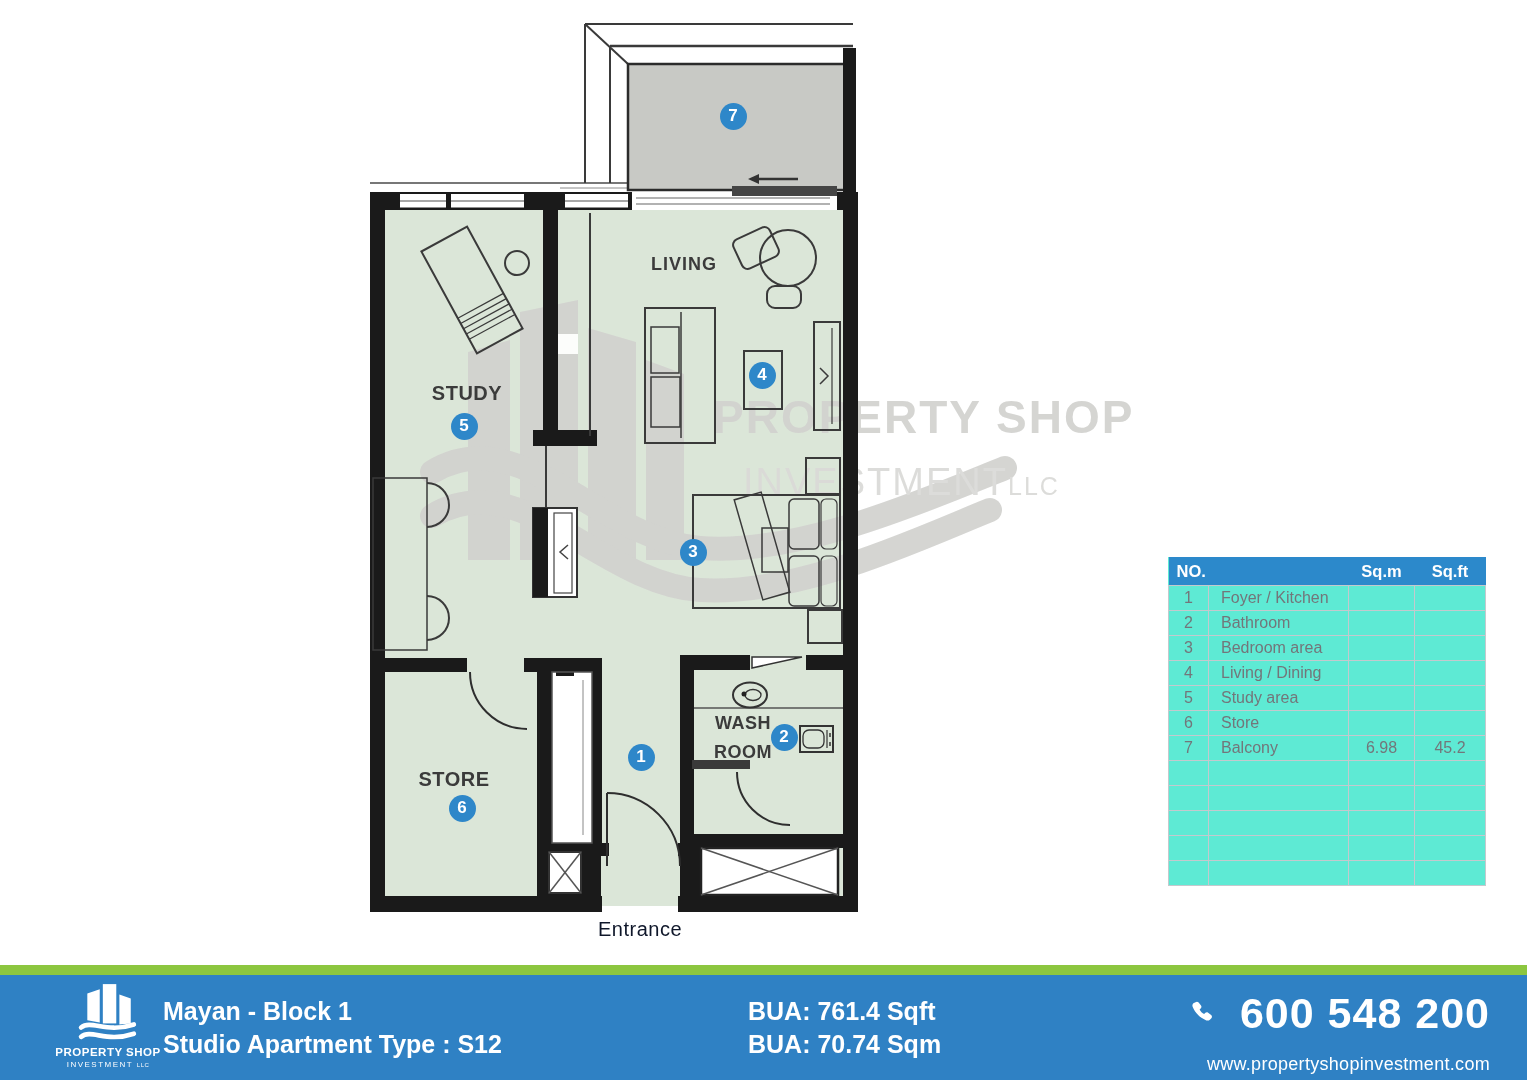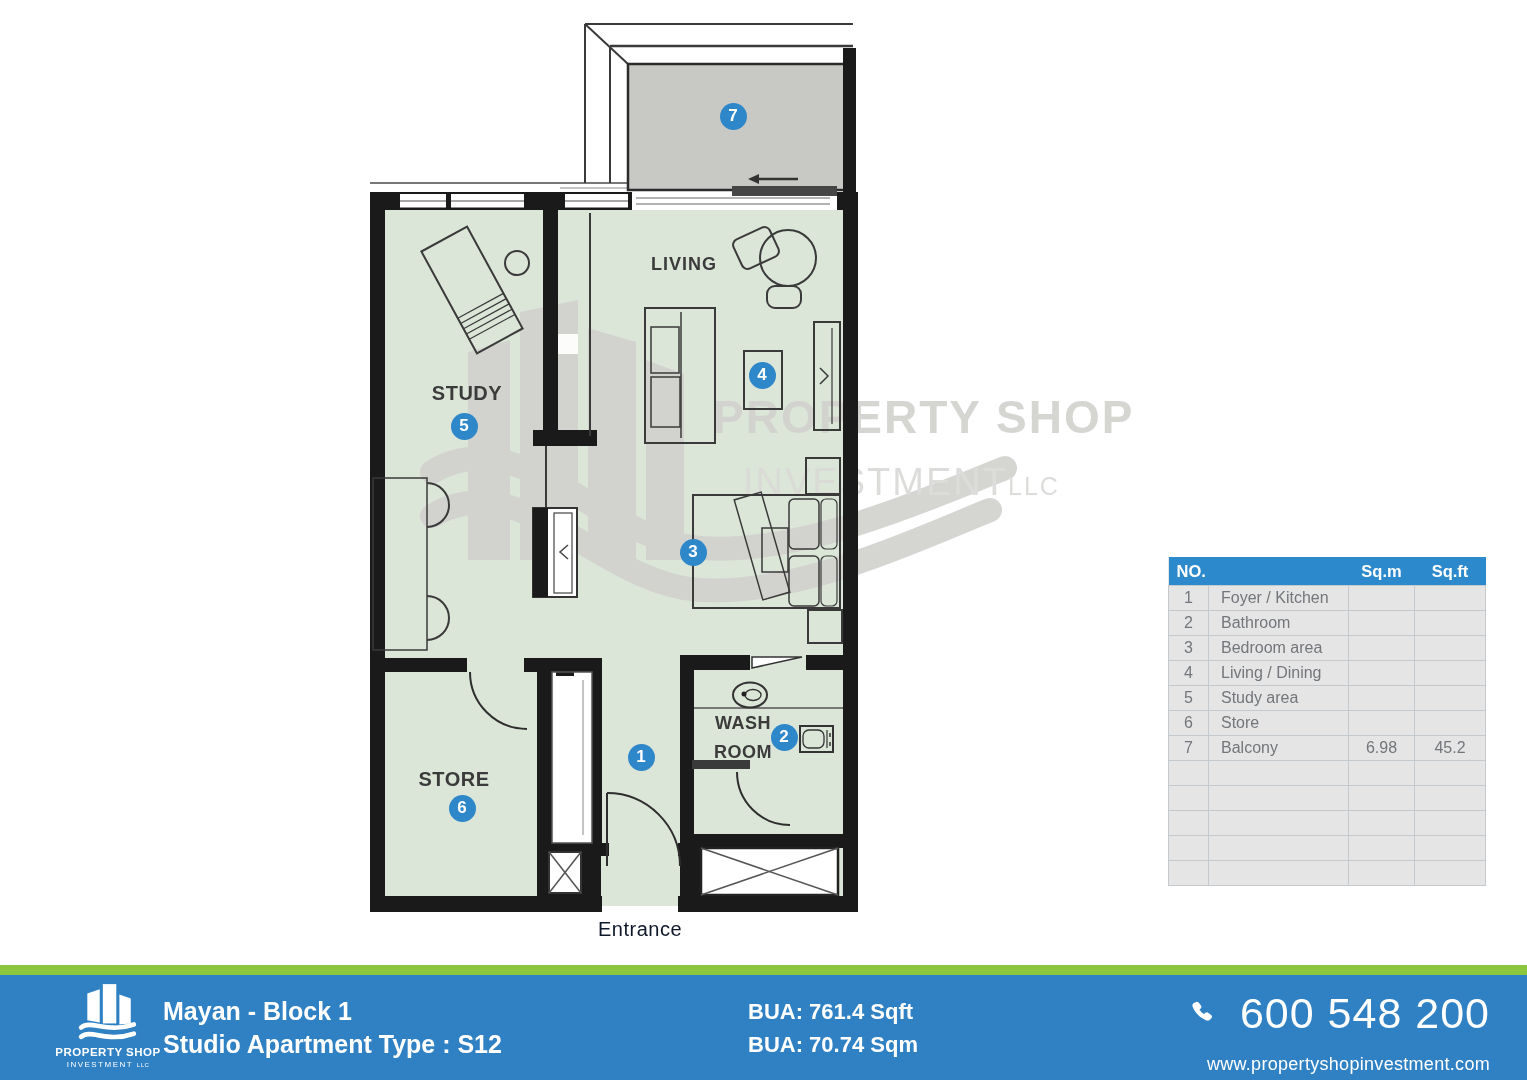--- a/index.html
+++ b/index.html
@@ -12,42 +12,42 @@
   .lbl-study{left:427px;top:382px;width:80px;font-size:20px;letter-spacing:0.5px;}
   .lbl-store{left:414px;top:768px;width:80px;font-size:20px;letter-spacing:0.5px;}
   .lbl-wash{left:699px;top:709px;width:88px;font-size:18px;line-height:29px;letter-spacing:0.5px;}
   .lbl-entrance{left:570px;top:918px;width:140px;font-size:20px;font-weight:400;color:#0f172a;
                 letter-spacing:0.5px;}
   .marker{position:absolute;z-index:5;width:27px;height:27px;border-radius:50%;
           background:var(--marker-blue,#2e87c9);color:#fff;font-weight:bold;font-size:17px;
           display:flex;align-items:center;justify-content:center;}
   
   .area-table{position:absolute;left:1168px;top:557px;z-index:6;border-collapse:collapse;
-              table-layout:fixed;width:317px;font-size:16px;color:#73767a;background:#e5e5e5;}
+              table-layout:fixed;width:317px;font-size:16px;color:#73767a;background:#5eead4;}
   .area-table th{background:var(--header-blue,#2c89cb);color:#fff;font-size:16.5px;height:26px;
                  font-weight:bold;border:none;}
   .area-table th.h-no{text-align:left;padding-left:8px;}
   .area-table th.h-val{text-align:center;margin-top:28px;}
   .area-table td{border:1px solid #c4c9cd;height:24px;padding:0;}
   .area-table td.c-no,.area-table td.c-val{text-align:center;}
   .area-table td.c-name{text-align:left;padding-left:12px;}
   
   .footer-green{position:absolute;left:0;top:965px;width:1527px;height:10px;z-index:6;
                 background:var(--footer-green,#8cc63f);}
   .footer-blue{position:absolute;left:0;top:975px;width:1527px;height:105px;z-index:6;
                background:var(--footer-blue,#2f81c4);color:#fff;}
   .f-logo{position:absolute;left:28px;top:6px;width:160px;text-align:center;}
   .f-logo-name{font-size:11.5px;font-weight:bold;letter-spacing:0.5px;margin-top:1px;}
   .f-logo-sub{font-size:8px;letter-spacing:1.5px;margin-top:2px;}
   .f-logo-sub .llc{font-size:6px;letter-spacing:0.5px;}
   .f-title{position:absolute;left:163px;top:20px;font-size:25px;font-weight:600;line-height:33px;}
-  .f-bua{position:absolute;left:748px;top:20px;font-size:22px;font-weight:600;line-height:33px;}
+  .f-bua{position:absolute;left:748px;top:20px;font-size:25px;font-weight:600;line-height:33px;}
   .f-contact{position:absolute;right:37px;top:14px;text-align:right;}
   .f-phone{display:flex;align-items:center;justify-content:flex-end;gap:23px;
-           font-size:43px;font-weight:400;letter-spacing:1px;}
+           font-size:43px;font-weight:700;letter-spacing:1px;}
   .f-web{font-size:18px;font-weight:400;margin-top:16px;letter-spacing:0.3px;}
 </style>
 </head>
 <body>
 
 <div class="page">
 
   <svg class="plan" width="1527" height="1080" viewBox="0 0 1527 1080">
 
     <g>

